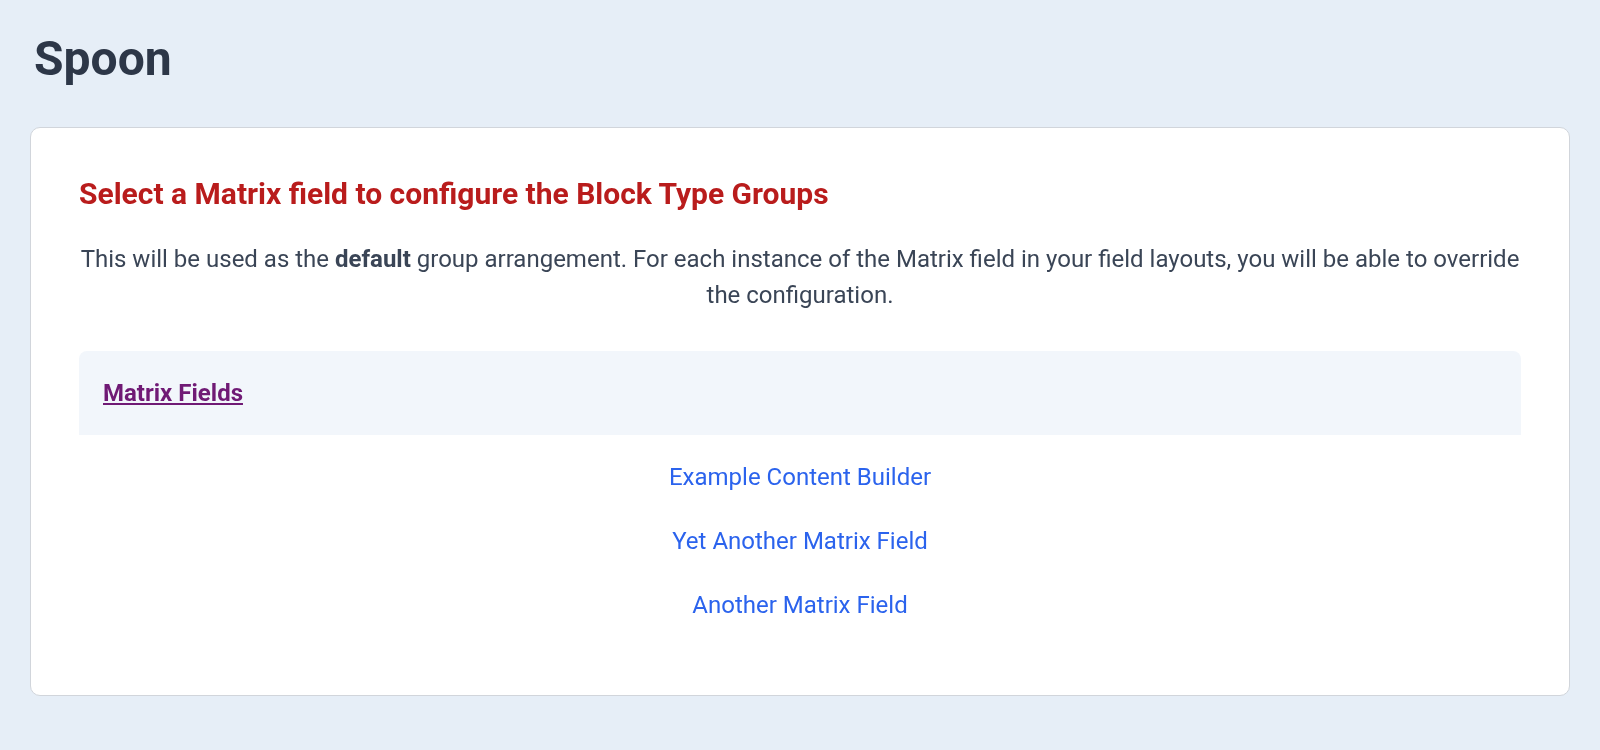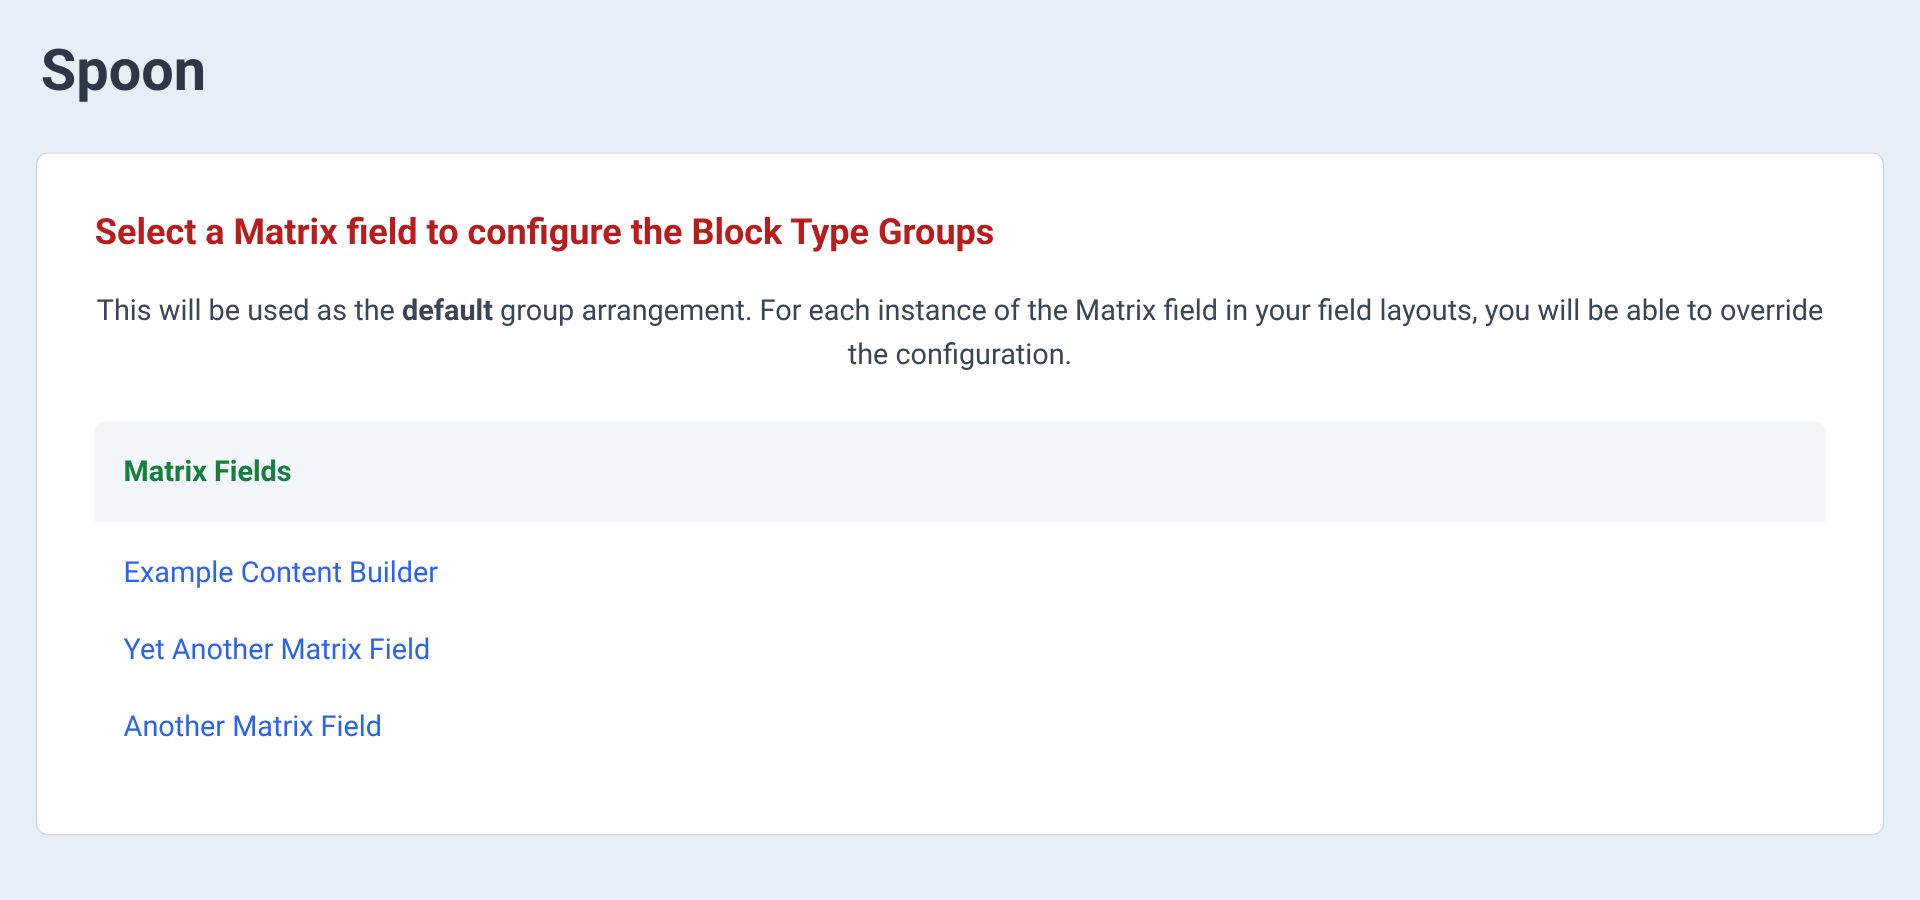--- a/index.html
+++ b/index.html
@@ -45,32 +45,34 @@
     }
     .list-container {
       border-radius: 8px;
       overflow: hidden;
     }
     .list-header {
       background-color: #f2f6fb;
       padding: 28px 24px;
       font-size: 24px;
       font-weight: 700;
-      color: #15803d;
+      color: #701a75;
+      text-decoration: underline;
     }
     .list-items {
       padding: 10px 0;
     }
     .list-item {
       display: block;
       padding: 18px 24px;
       font-size: 24px;
       color: #2b63ed;
       text-decoration: none;
       cursor: pointer;
+      text-align: center;
     }
   </style>
 </head>
 <body>
 
 <h1 class="page-title">Spoon</h1>
 
 <div class="card">
   <h2 class="card-heading">Select a Matrix field to configure the Block Type Groups</h2>
   <p class="card-description">

